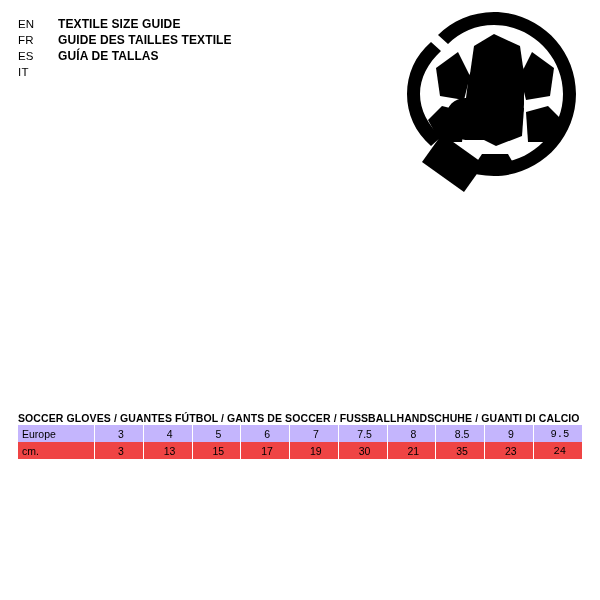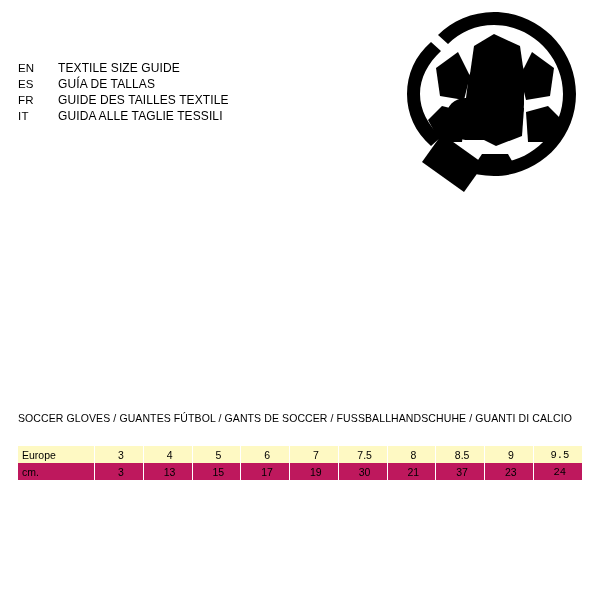--- a/index.html
+++ b/index.html
@@ -31,25 +31,24 @@
     display: flex;
     align-items: baseline;
     height: 16px;
     line-height: 16px;
   }
   .lang-code {
     width: 40px;
     flex: 0 0 40px;
     font-size: 11.5px;
     letter-spacing: 0.2px;
-    margin-top: 44px;
   }
   .lang-text {
     font-size: 12px;
-    font-weight: normal;
+    font-weight: bold;
     letter-spacing: 0.1px;
     white-space: nowrap;
   }
 
   
   .illustration {
     position: absolute;
     left: 398px;
     top: 8px;
     width: 190px;
@@ -59,43 +58,43 @@
 
   
   .table-block {
     position: absolute;
     left: 18px;
     top: 412px;
     width: 564px;
   }
   .table-caption {
     font-size: 10.5px;
-    font-weight: normal;
+    font-weight: bold;
     letter-spacing: 0.1px;
-    margin-bottom: 22px;
+    margin-bottom: 1px;
     white-space: nowrap;
   }
   table.size-table {
     border-collapse: collapse;
     width: 564px;
     table-layout: fixed;
   }
   table.size-table td {
     font-size: 10.5px;
     height: 17px;
     padding: 0 0 0 4px;
     vertical-align: middle;
     border-right: 1px solid #ffffff;
   }
   table.size-table td:last-child { border-right: none; font-family: Liberation Mono, monospace; }
   tr.row-shaded td {
-    background: #fef9c3;
+    background: #c4b5fd;
   }
   tr.row-plain td {
-    background: #be185d;
+    background: #ef4444;
   }
   td.label-cell {
     width: 72px;
     padding-left: 4px;
     text-align: left;
   }
   td.val-cell {
     text-align: center;
     padding-left: 0;
   }
@@ -112,30 +111,29 @@
 <body>
 
 <div class="page">
 
   <div class="lang-block">
     <div class="lang-row">
       <span class="lang-code">EN</span>
       <span class="lang-text">TEXTILE SIZE GUIDE</span>
     </div>
     <div class="lang-row">
+      <span class="lang-code">FR</span>
+      <span class="lang-text">GUIDE DES TAILLES TEXTILE</span>
+    </div>
+    <div class="lang-row">
       <span class="lang-code">ES</span>
       <span class="lang-text">GUÍA DE TALLAS</span>
     </div>
     <div class="lang-row">
-      <span class="lang-code">FR</span>
-      <span class="lang-text">GUIDE DES TAILLES TEXTILE</span>
-    </div>
-    <div class="lang-row">
       <span class="lang-code">IT</span>
-      <span class="lang-text">GUIDA ALLE TAGLIE TESSILI</span>
     </div>
   </div>
 
   <div class="illustration">
     <svg viewBox="0 0 190 190" width="190" height="190" aria-hidden="true">
       <g fill="#000000">
 
         <path d="M96 4 C140 4 178 40 178 86 C178 132 140 168 96 168 C74 168 54 159 40 145
                  L50 135 C62 147 78 155 96 155 C133 155 165 124 165 86 C165 48 133 17 96 17
                  C78 17 62 24 50 36 L40 27 C54 13 74 4 96 4 Z"></path>
@@ -178,21 +176,21 @@
         </tr>
         <tr class="row-plain">
           <td class="label-cell">cm.</td>
           <td class="val-cell">3</td>
           <td class="val-cell">13</td>
           <td class="val-cell">15</td>
           <td class="val-cell">17</td>
           <td class="val-cell">19</td>
           <td class="val-cell">30</td>
           <td class="val-cell">21</td>
-          <td class="val-cell">37</td>
+          <td class="val-cell">35</td>
           <td class="val-cell">23</td>
           <td class="val-cell">24</td>
         </tr>
       </tbody>
     </table>
   </div>
 
   <div class="bottom-strip"></div>
 </div>
 

